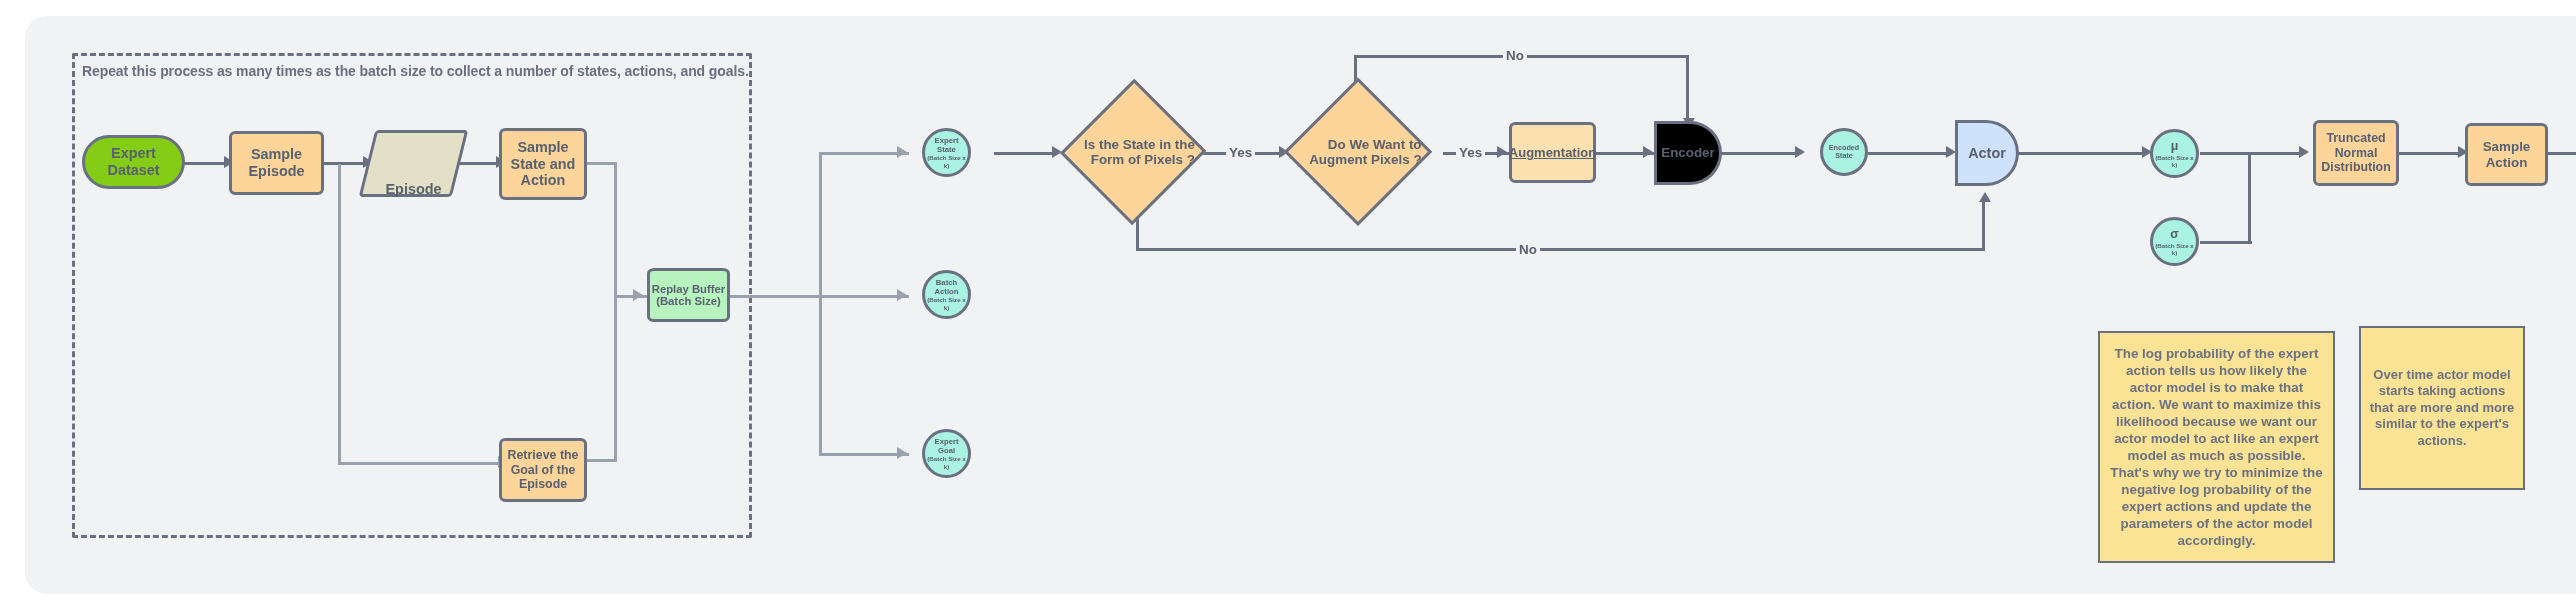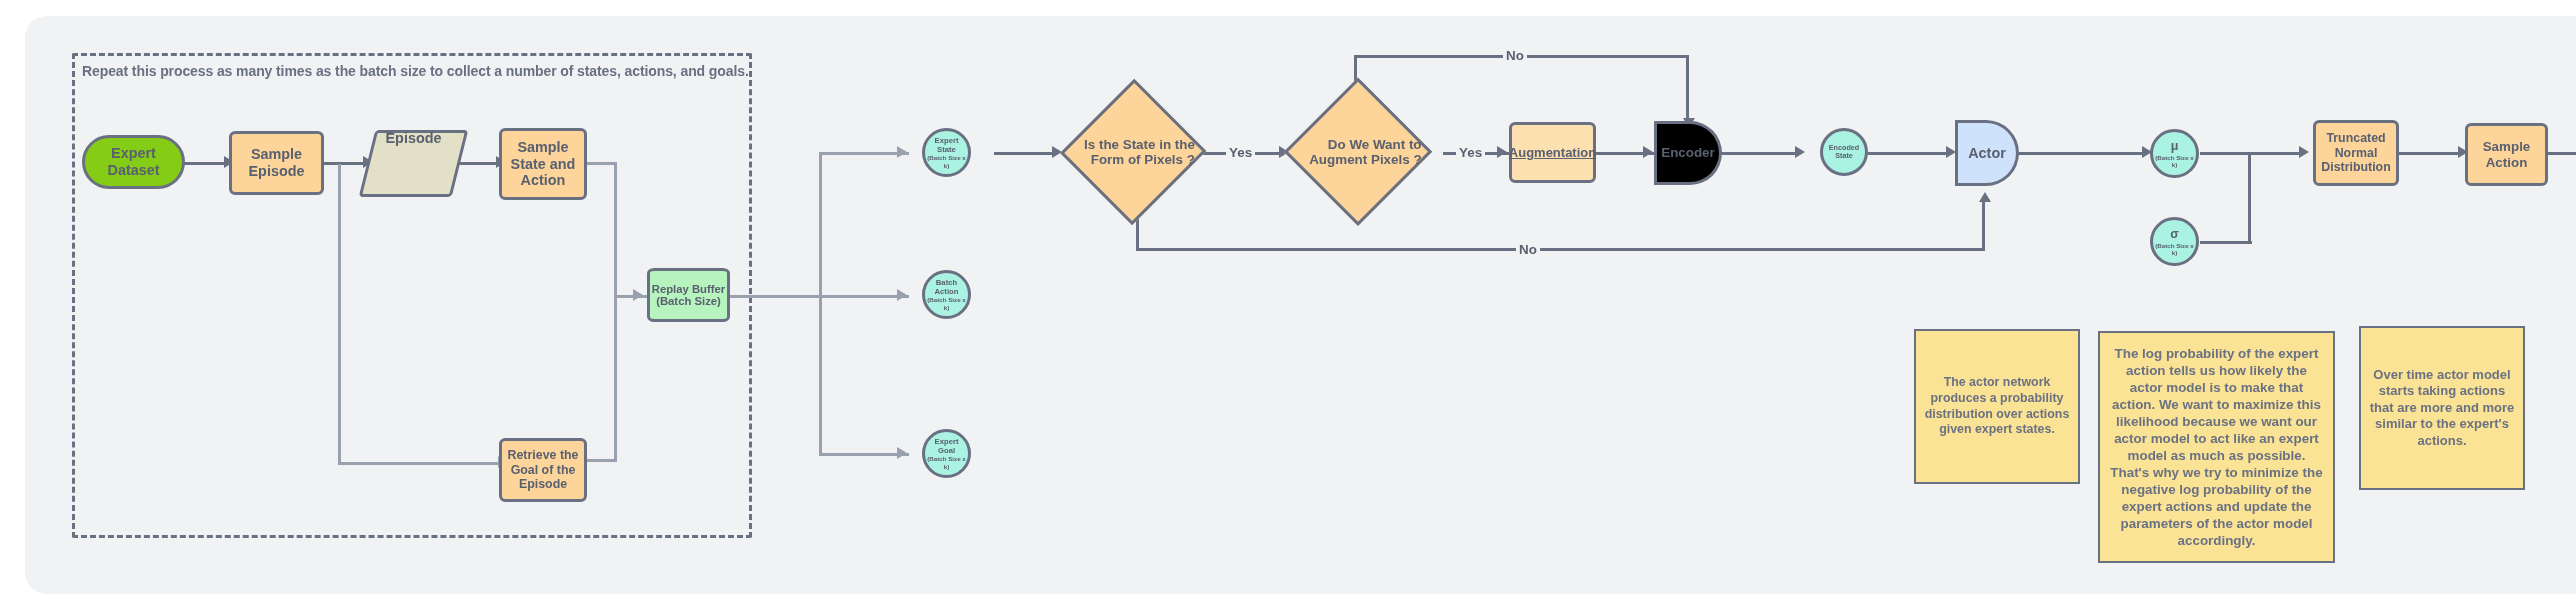--- a/index.html
+++ b/index.html
@@ -66,21 +66,21 @@
   .n-circle    { border-radius: 50%;   background: #aaf2e2; }
   .n-dshape    { border-radius: 5.2px 515px 515px 5.2px; }
   .n-encoder   { background: #000000; }
   .n-actor     { background: #cfe2fb; }
 
   
   .n-para {
     background: transparent;
     border: none;
     position: absolute;
-    display: flex; align-items: flex-start; justify-content: center;
+    display: flex; align-items: flex-end; justify-content: center;
     color: #59606f; font-weight: bold; text-align: center;
   }
   .n-para .shape {
     position: absolute; inset: 0;
     background: #e2e0c6;
     border: 3.1px solid #697082;
     transform: skewX(-14deg);
     border-radius: 4.1px;
   }
   .n-para .txt { position: relative; z-index: 2; }
@@ -331,23 +331,20 @@
   </div>
 
   <div class="node n-rect" style="left:2313px; top:120px; width:86px; height:66px; font-size:12.4px;">
     <span>Truncated Normal Distribution</span>
   </div>
 
   <div class="node n-rect" style="left:2465px; top:123px; width:83px; height:63px; font-size:13.4px;">
     <span>Sample Action</span>
   </div>
 
-  <div class="sticky" style="left:1914px; top:329px; width:166px; height:155px; font-size:12.4px;">
-    <span>The actor network produces a probability distribution over actions given  expert states.</span>
-  </div>
 
   <div class="sticky" style="left:2359px; top:326px; width:166px; height:164px; font-size:13px;">
     <span>Over time actor model starts taking actions that are more and more similar to the expert's actions.</span>
   </div>
 
   <div class="sticky" style="left:2098px; top:331px; width:237px; height:232px; font-size:13.4px;">
     <span>The log probability of the expert action tells us how likely the actor model  is to make that action. We want to maximize this likelihood because we want our actor model to act like an expert model as much as possible. That's why we try to minimize the negative log probability of the expert actions and update the parameters of the actor model accordingly.</span>
   </div>
 
 </div>

